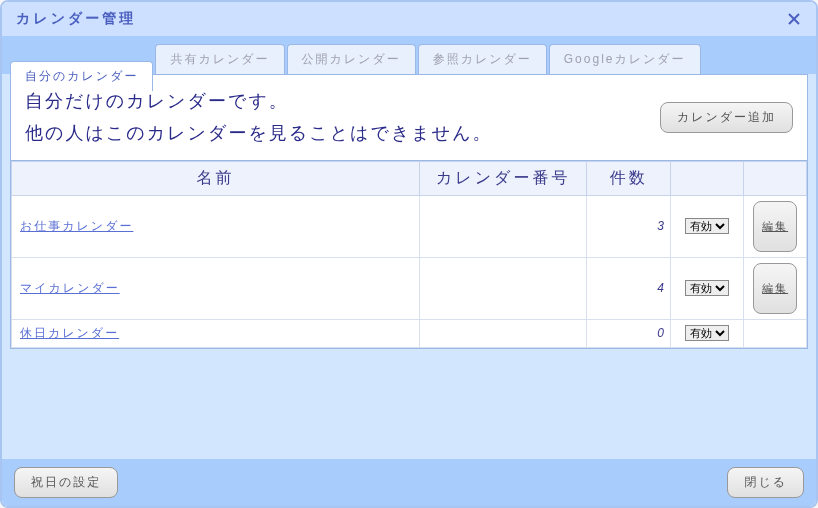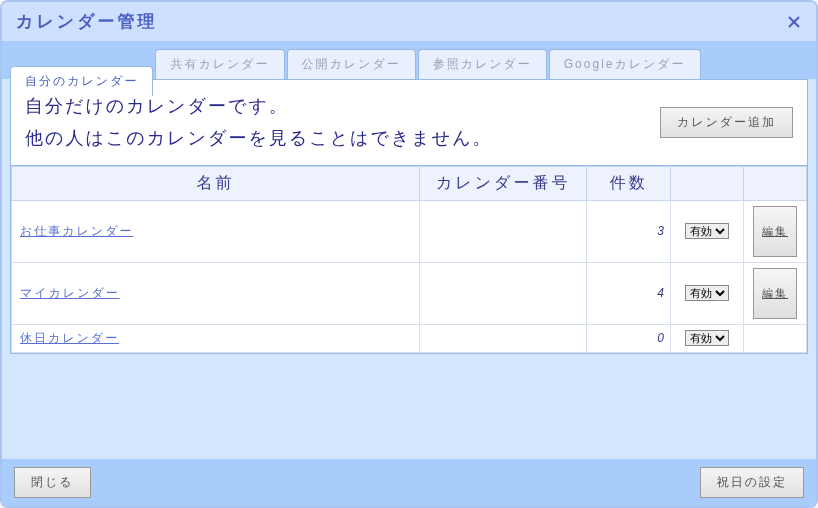--- a/index.html
+++ b/index.html
@@ -23,21 +23,21 @@
     }
     .titlebar {
       background: #cde0ff;
       padding: 8px 14px;
       display: flex;
       justify-content: space-between;
       align-items: center;
       color: #4a5fbf;
       font-weight: bold;
       letter-spacing: 3px;
-      font-size: 17px;
+      font-size: 14px;
     }
     .titlebar .close-icon {
       width: 16px;
       height: 16px;
       color: #4a5fbf;
       cursor: pointer;
       display: flex;
       align-items: center;
       justify-content: center;
     }
@@ -86,21 +86,21 @@
     }
     .desc-text {
       color: #2a2a8a;
       line-height: 1.8;
       letter-spacing: 2px;
       font-size: 18px;
     }
     .btn {
       background: linear-gradient(#f5f5f5, #e0e0e0);
       border: 1px solid #999;
-      border-radius: 0;
+      border-radius: 8px;
       padding: 6px 16px;
       font-size: 12px;
       color: #555;
       cursor: pointer;
       letter-spacing: 2px;
     }
     .btn-sm {
       padding: 17px 8px;
       letter-spacing: 2px;
       font-size: 11px;
@@ -228,17 +228,17 @@
               <td class="status-cell"><select><option>有効</option></select></td>
               <td class="action-cell"></td>
             </tr>
           </tbody>
       </table>
     </div>
 
     <div class="spacer"></div>
 
     <div class="footer">
+      <button class="btn">祝日の設定</button>
       <button class="btn">閉じる</button>
-      <button class="btn">祝日の設定</button>
     </div>
   </div>
 </div>
 
 </body></html>

